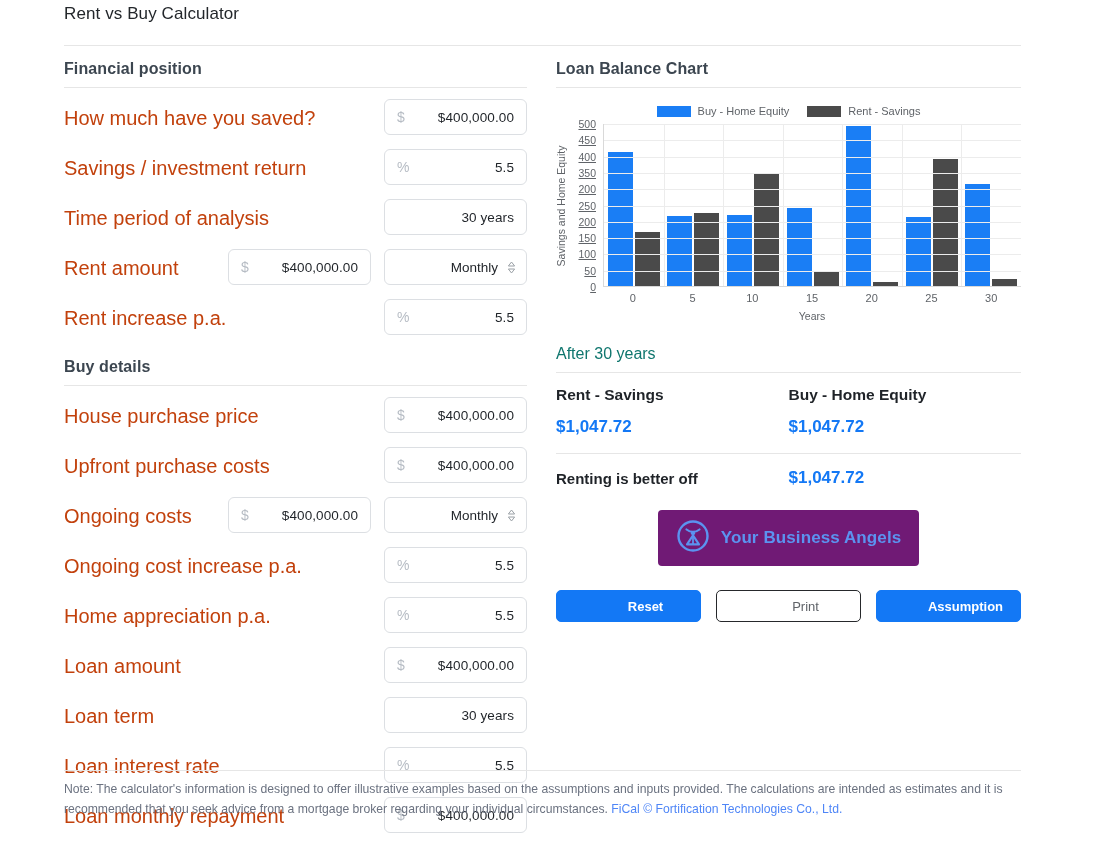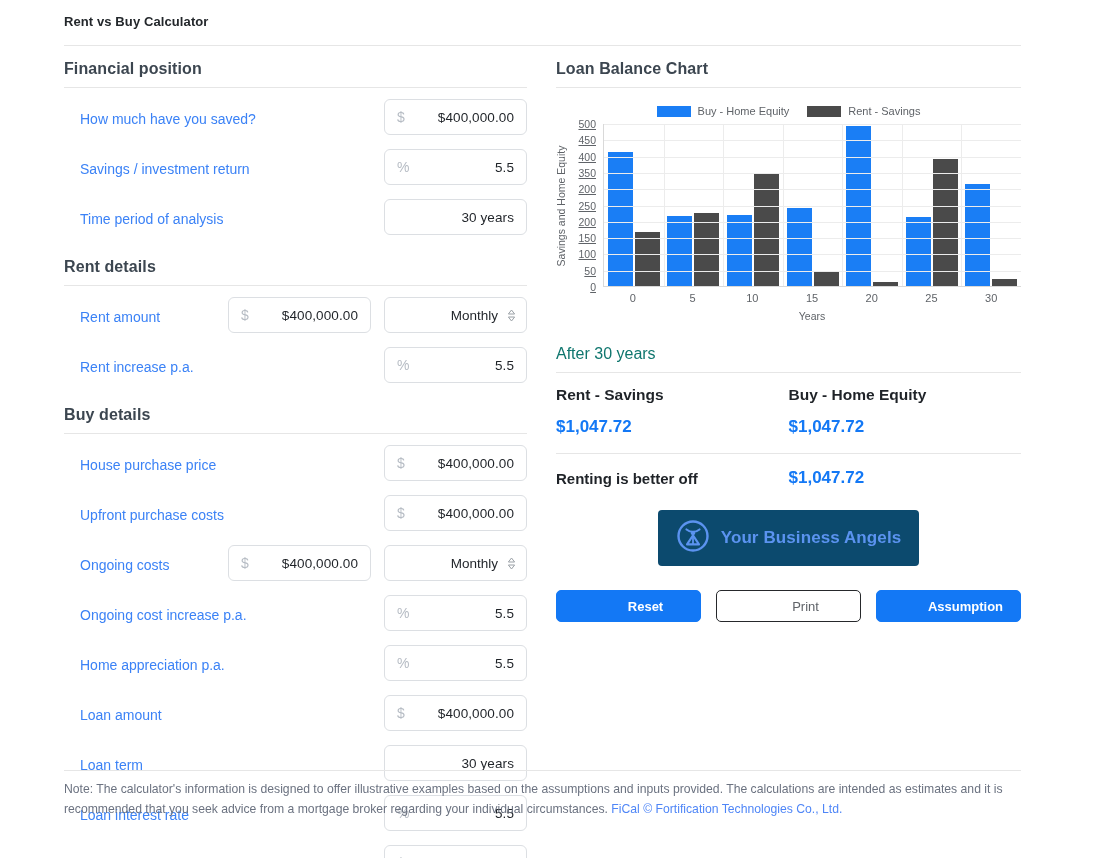--- a/index.html
+++ b/index.html
@@ -7,22 +7,22 @@
     margin: 0; padding: 0;
     background: #ffffff;
     font-family: "Liberation Sans", sans-serif;
   }
   body { width: 1113px; height: 858px; overflow: hidden; }
 
   .page { position: relative; width: 1113px; height: 858px; }
 
   
   .app-title {
-    position: absolute; left: 64px; top: 14px;
-    font-size: 13px; font-weight: bold; color: #23272b;
+    position: absolute; left: 64px; top: 4px;
+    font-size: 17px; font-weight: normal; color: #23272b;
     letter-spacing: .1px;
   }
   .title-rule {
     position: absolute; left: 64px; top: 45px; width: 957px; height: 1px;
     background: #e6e6e6;
   }
 
   .section-h {
     font-size: 16px; font-weight: bold; color: #3c4650;
     letter-spacing: .1px;
@@ -35,21 +35,21 @@
 
   .sec-title-wrap { margin-bottom: 0; }
   .sec-title-wrap .section-h { display: block; padding-bottom: 9px; }
   .sec-title-wrap .section-rule { width: 100%; }
 
   .row {
     position: relative; height: 39px; margin-top: 11px;
     display: flex; align-items: center;
   }
   .row .lbl {
-    font-size: 14px; color: #3b82f6; white-space: nowrap; margin-left: 16px;
+    font-size: 20px; color: #c2410c; white-space: nowrap;
   }
   .fields {
     position: absolute; right: 0; top: 0; display: flex; gap: 13px;
   }
 
   .fld {
     height: 36px; border: 1px solid #dcdfe3; border-radius: 6px;
     background: #fff; display: flex; align-items: center;
     padding: 0 12px; font-size: 13.5px;
   }
@@ -123,21 +123,21 @@
   .res-name { font-size: 15.5px; font-weight: bold; color: #1f2328; }
   .res-amt { font-size: 17px; font-weight: bold; margin-top: 13px; }
   .res-rule2 { height: 1px; background: #e6e6e6; width: 100%; margin-top: 16px; }
   .verdict { display: flex; align-items: center; padding-top: 14px; }
   .verdict .v-name { width: 50%; font-size: 15px; font-weight: bold; color: #1f2328; }
   .verdict .v-amt { font-size: 17px; font-weight: bold; }
 
   
   .brand-wrap { display: flex; justify-content: center; margin-top: 22px; }
   .brand {
-    background: #0c4a6e; border-radius: 4px; padding: 9px 18px;
+    background: #701a75; border-radius: 4px; padding: 9px 18px;
     display: flex; align-items: center; gap: 11px;
   }
   .brand-name { font-size: 17px; font-weight: bold; letter-spacing: .1px; }
 
   
   .btns { display: flex; gap: 15px; margin-top: 24px; }
   .btn {
     flex: 1; height: 32px; border-radius: 5px;
     display: flex; align-items: center; justify-content: center;
     font-size: 13px; font-weight: bold; cursor: pointer; padding-left: 34px;
@@ -192,24 +192,20 @@
         <div class="row">
           <div class="lbl">Time period of analysis</div>
           <div class="fields">
             <div class="fld w-narrow">
               <span class="val">30 years</span>
             </div>
           </div>
         </div>
       </div>
 
-    <div class="sec-title-wrap" style="margin-top:20px">
-      <span class="section-h">Rent details</span>
-      <div class="section-rule"></div>
-    </div>
     <div id="rent-rows">
         <div class="row">
           <div class="lbl">Rent amount</div>
           <div class="fields">
             <div class="fld w-main">
               <span class="unit">$</span>
               <span class="val">$400,000.00</span>
             </div>
             <div class="sel">
               <span>Monthly</span>

